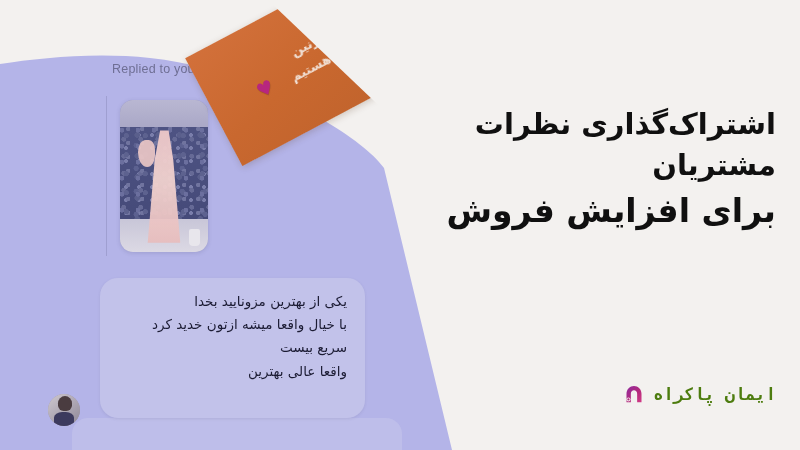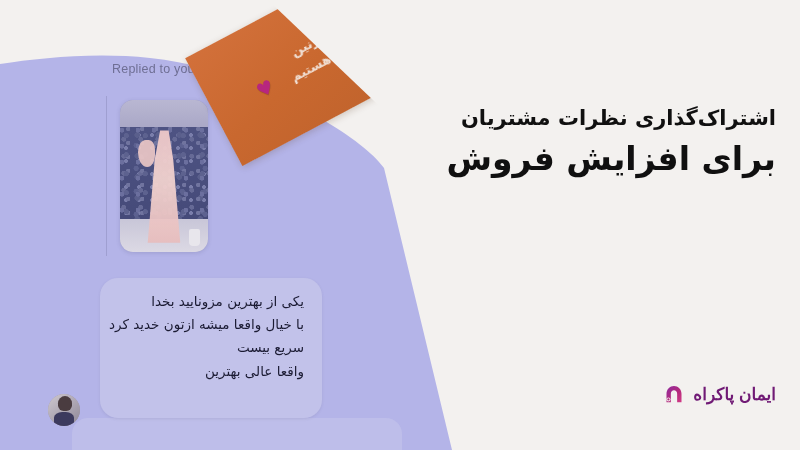--- a/index.html
+++ b/index.html
@@ -195,21 +195,21 @@
     height: 200px;
     background: #f3f1ef;
     clip-path: polygon(0% 0%, 100% 0%, 100% 100%);
   }
 
   
   .msg-bubble {
     position: absolute;
     left: 100px;
     top: 278px;
-    width: 222px;
+    width: 265px;
     min-height: 140px;
     background: #c2c2ea;
     border-radius: 18px;
     padding: 12px 18px 12px 14px;
     direction: rtl;
     text-align: right;
     box-shadow: 0 1px 3px rgba(70,70,110,.12);
   }
   .msg-line {
     font-family: "DejaVu Sans", sans-serif;
@@ -261,40 +261,40 @@
     width: 400px;
     text-align: right;
     direction: rtl;
   }
   .headline-line {
     font-family: "DejaVu Sans", sans-serif;
     color: #101010;
     line-height: 1.42;
     letter-spacing: -.2px;
   }
-  .headline-line.l1 { font-size: 21px; font-weight: 700; }
+  .headline-line.l1 { font-size: 29px; font-weight: 700; }
   .headline-line.l2 { font-size: 33px; font-weight: 700; margin-top: 2px; }
   .hl-strong { font-weight: 700; }
   .hl-light { font-weight: 700; }
 
   
   .logo {
     position: absolute;
     right: 24px;
     bottom: 44px;
     display: flex;
     align-items: center;
     gap: 7px;
     direction: rtl;
   }
   .logo-text {
-    font-family: Liberation Sans, sans-serif;
+    font-family: Liberation Mono, monospace;
     font-size: 17px;
     font-weight: 700;
-    color: #701a75;
+    color: #4d7c0f;
     letter-spacing: -.3px;
     white-space: nowrap;
   }
   .logo-mark {
     width: 24px;
     height: 24px;
     flex: 0 0 24px;
   }
 </style>
 </head>

